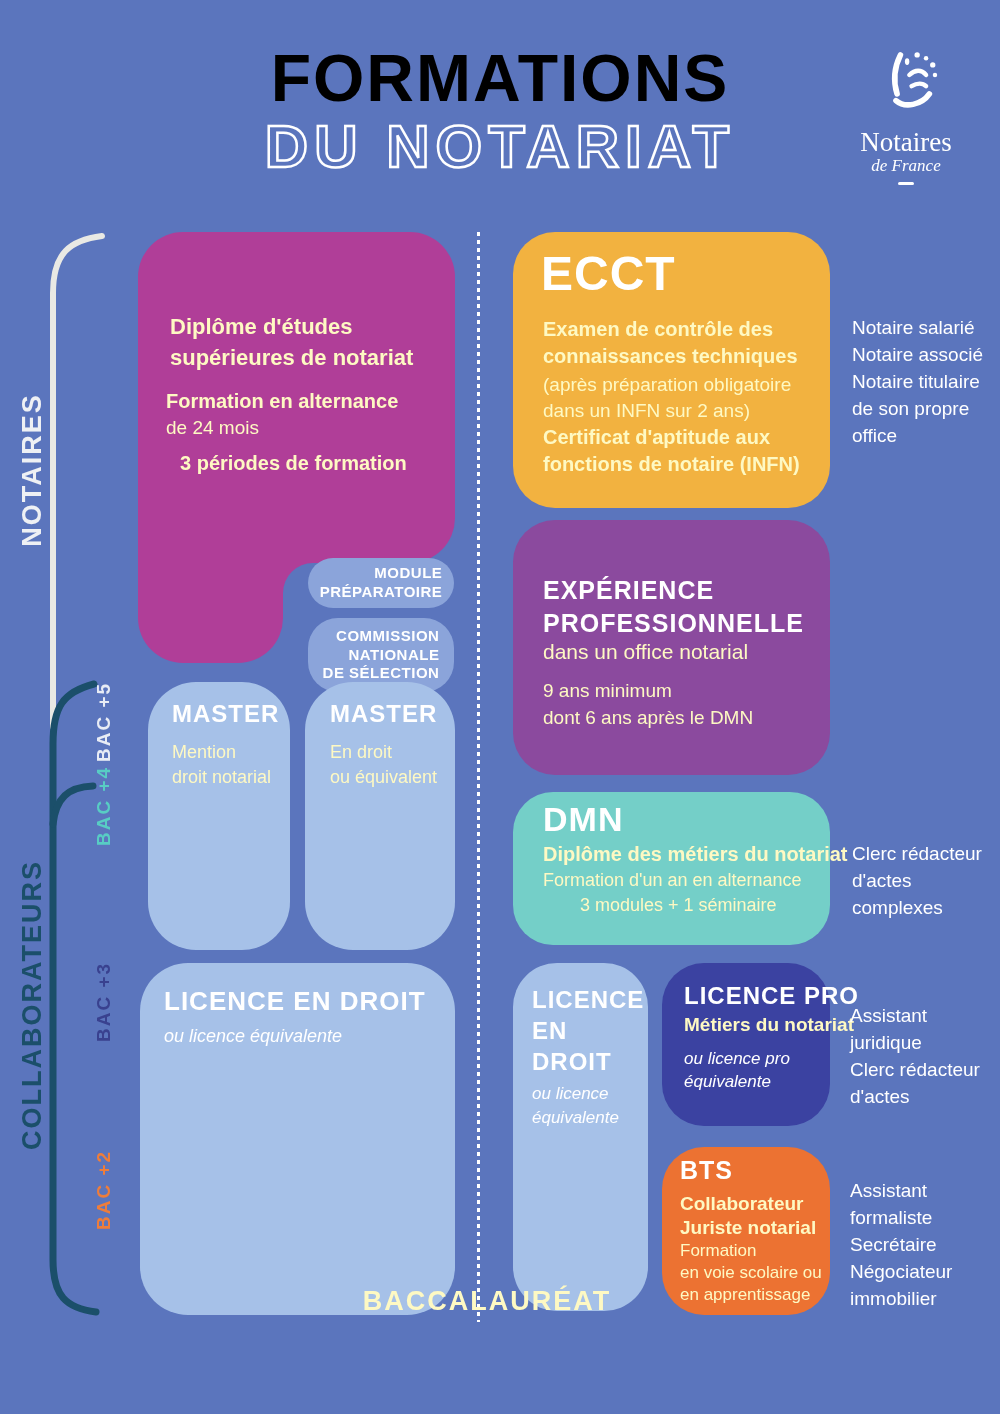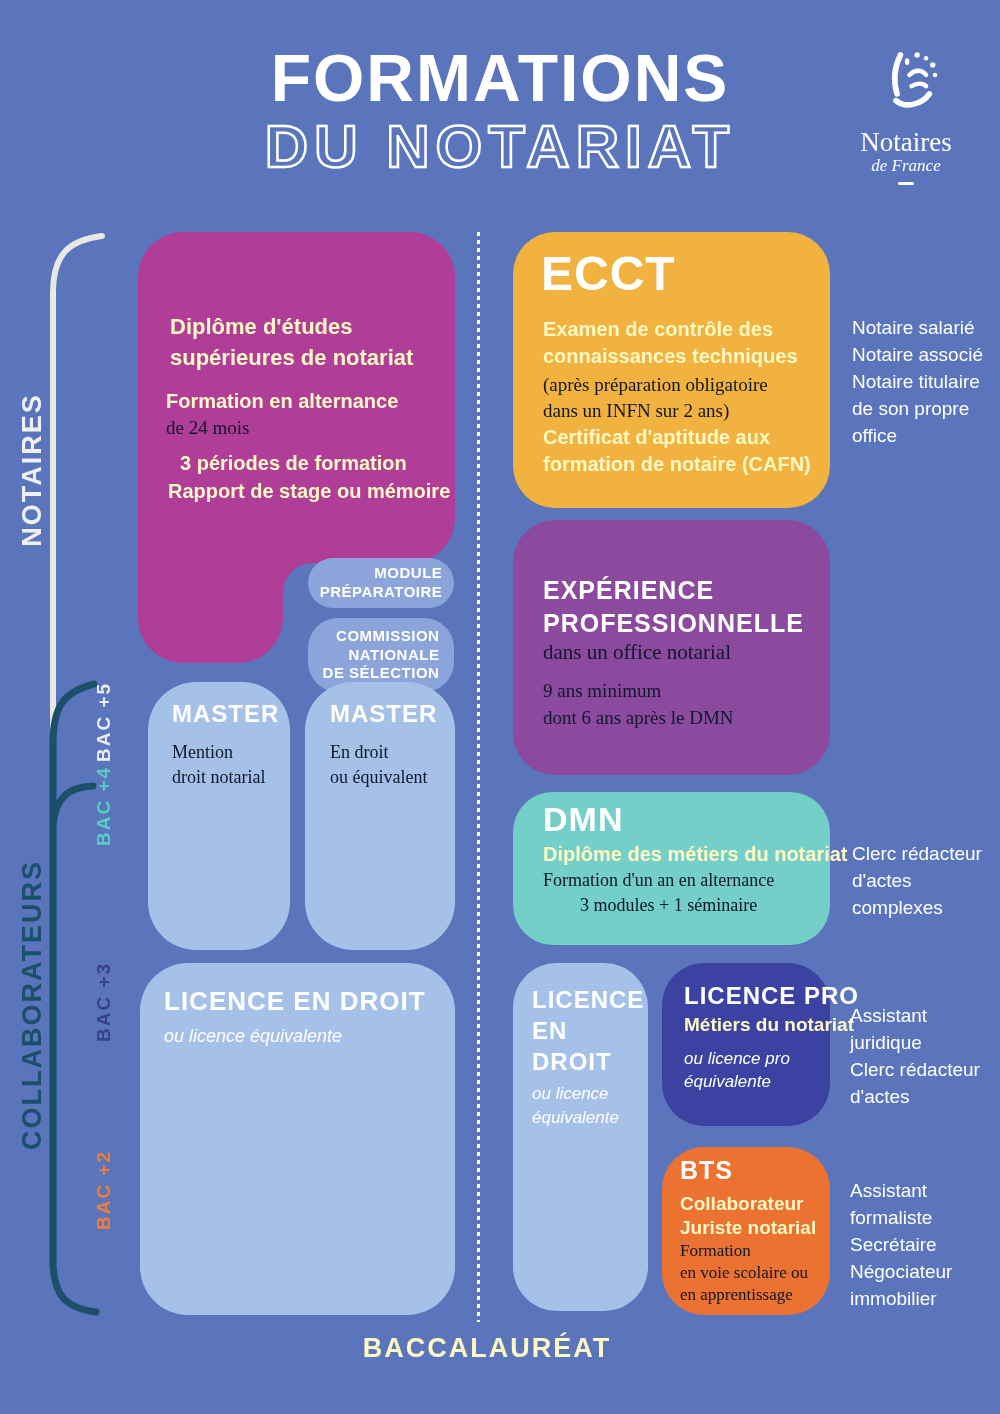--- a/index.html
+++ b/index.html
@@ -5,28 +5,28 @@
   html,body{margin:0;padding:0;background:#3d4f86;}
   .canvas{
     position:relative;width:1000px;height:1414px;overflow:hidden;
     background:var(--background,#5b75bd);
     font-family:"Liberation Sans",sans-serif;
     -webkit-font-smoothing:antialiased;
   }
   .abs{position:absolute;}
   .box{position:absolute;border-radius:42px;}
   .ml{white-space:pre-line;}
-  .title-main{font-size:66px;font-weight:800;letter-spacing:2px;color:#ffffff;}
+  .title-main{font-size:66px;font-weight:800;letter-spacing:2px;color:#000000;}
   .title-outline{
     font-size:60px;font-weight:700;letter-spacing:6px;color:transparent;
     -webkit-text-stroke:2.5px #ffffff;
   }
   .box-title{font-weight:800;color:#fff;letter-spacing:1px;}
   .bold{font-weight:700;color:#fef9c3;}
-  .reg{font-weight:400;color:#0f172a;font-family:Liberation Serif, serif;}
+  .reg{font-weight:400;color:#fef9c3;}
   .it{font-style:italic;color:#fff;}
   .vlabel{
     position:absolute;transform:rotate(-90deg);
     text-align:center;font-weight:800;letter-spacing:2px;
   }
   .pill{
     position:absolute;background:var(--pill,#8ba4da);border-radius:30px;
     display:flex;align-items:center;justify-content:center;text-align:right;
     color:#fff;font-weight:800;font-size:15px;line-height:1.25;letter-spacing:.5px;
   }
@@ -83,36 +83,35 @@
   <div class="dotted" style="left:477px;top:232px;height:1090px;"></div>
 
   <svg class="abs" style="left:138px;top:232px;" width="317" height="431" viewBox="0 0 317 431">
     <path d="M45 0 H272 A45 45 0 0 1 317 45 V286 A45 45 0 0 1 272 331 H175 A30 30 0 0 0 145 361 V386 A45 45 0 0 1 100 431 H45 A45 45 0 0 1 0 386 V45 A45 45 0 0 1 45 0 Z" fill="var(--desn,#b03e98)"></path>
   </svg>
   <div class="abs bold ml" style="left:170px;top:312px;font-size:22px;line-height:1.4;">Diplôme d'études
 supérieures de notariat</div>
   <div class="abs bold" style="left:166px;top:390px;font-size:20px;">Formation en alternance</div>
   <div class="abs reg" style="left:166px;top:417px;font-size:19px;">de 24 mois</div>
   <div class="abs bold" style="left:180px;top:452px;font-size:20px;">3 périodes de formation</div>
-  <div class="abs bold" style="left:168px;top:480px;font-size:20px;">Rapport de stage ou mémoire</div>
 
   <div class="pill ml" style="left:308px;top:558px;width:146px;height:50px;">MODULE
 PRÉPARATOIRE</div>
   <div class="pill ml" style="left:308px;top:618px;width:146px;height:74px;">COMMISSION
 NATIONALE
 DE SÉLECTION</div>
 
   <div class="box" style="left:513px;top:232px;width:317px;height:276px;background:var(--ecct,#f2b240);"></div>
   <div class="abs box-title" style="left:541px;top:246px;font-size:48px;">ECCT</div>
   <div class="abs bold ml" style="left:543px;top:316px;font-size:20px;line-height:1.35;">Examen de contrôle des
 connaissances techniques</div>
   <div class="abs reg ml" style="left:543px;top:372px;font-size:19px;line-height:1.35;">(après préparation obligatoire
 dans un INFN sur 2 ans)</div>
   <div class="abs bold ml" style="left:543px;top:424px;font-size:20px;line-height:1.35;">Certificat d'aptitude aux
-formation de notaire (CAFN)</div>
+fonctions de notaire (INFN)</div>
 
   <div class="annot ml" style="left:852px;top:315px;">Notaire salarié
 Notaire associé
 Notaire titulaire
 de son propre
 office</div>
 
   <div class="box" style="left:513px;top:520px;width:317px;height:255px;background:var(--experience,#8b4a9e);"></div>
   <div class="abs box-title ml" style="left:543px;top:574px;font-size:25px;line-height:1.3;">EXPÉRIENCE
 PROFESSIONNELLE</div>
@@ -164,15 +163,15 @@
 Juriste notarial</div>
   <div class="abs reg ml" style="left:680px;top:1240px;font-size:17px;line-height:1.3;">Formation
 en voie scolaire ou
 en apprentissage</div>
 
   <div class="annot ml" style="left:850px;top:1178px;">Assistant formaliste
 Secrétaire
 Négociateur
 immobilier</div>
 
-  <div class="abs bold" style="left:0;right:26px;top:1333px;text-align:center;font-size:27px;letter-spacing:2px;">BACCALAURÉAT</div>
+  <div class="abs bold" style="left:0;right:26px;top:1286px;text-align:center;font-size:27px;letter-spacing:2px;">BACCALAURÉAT</div>
 
 </div>
 
 </body></html>

